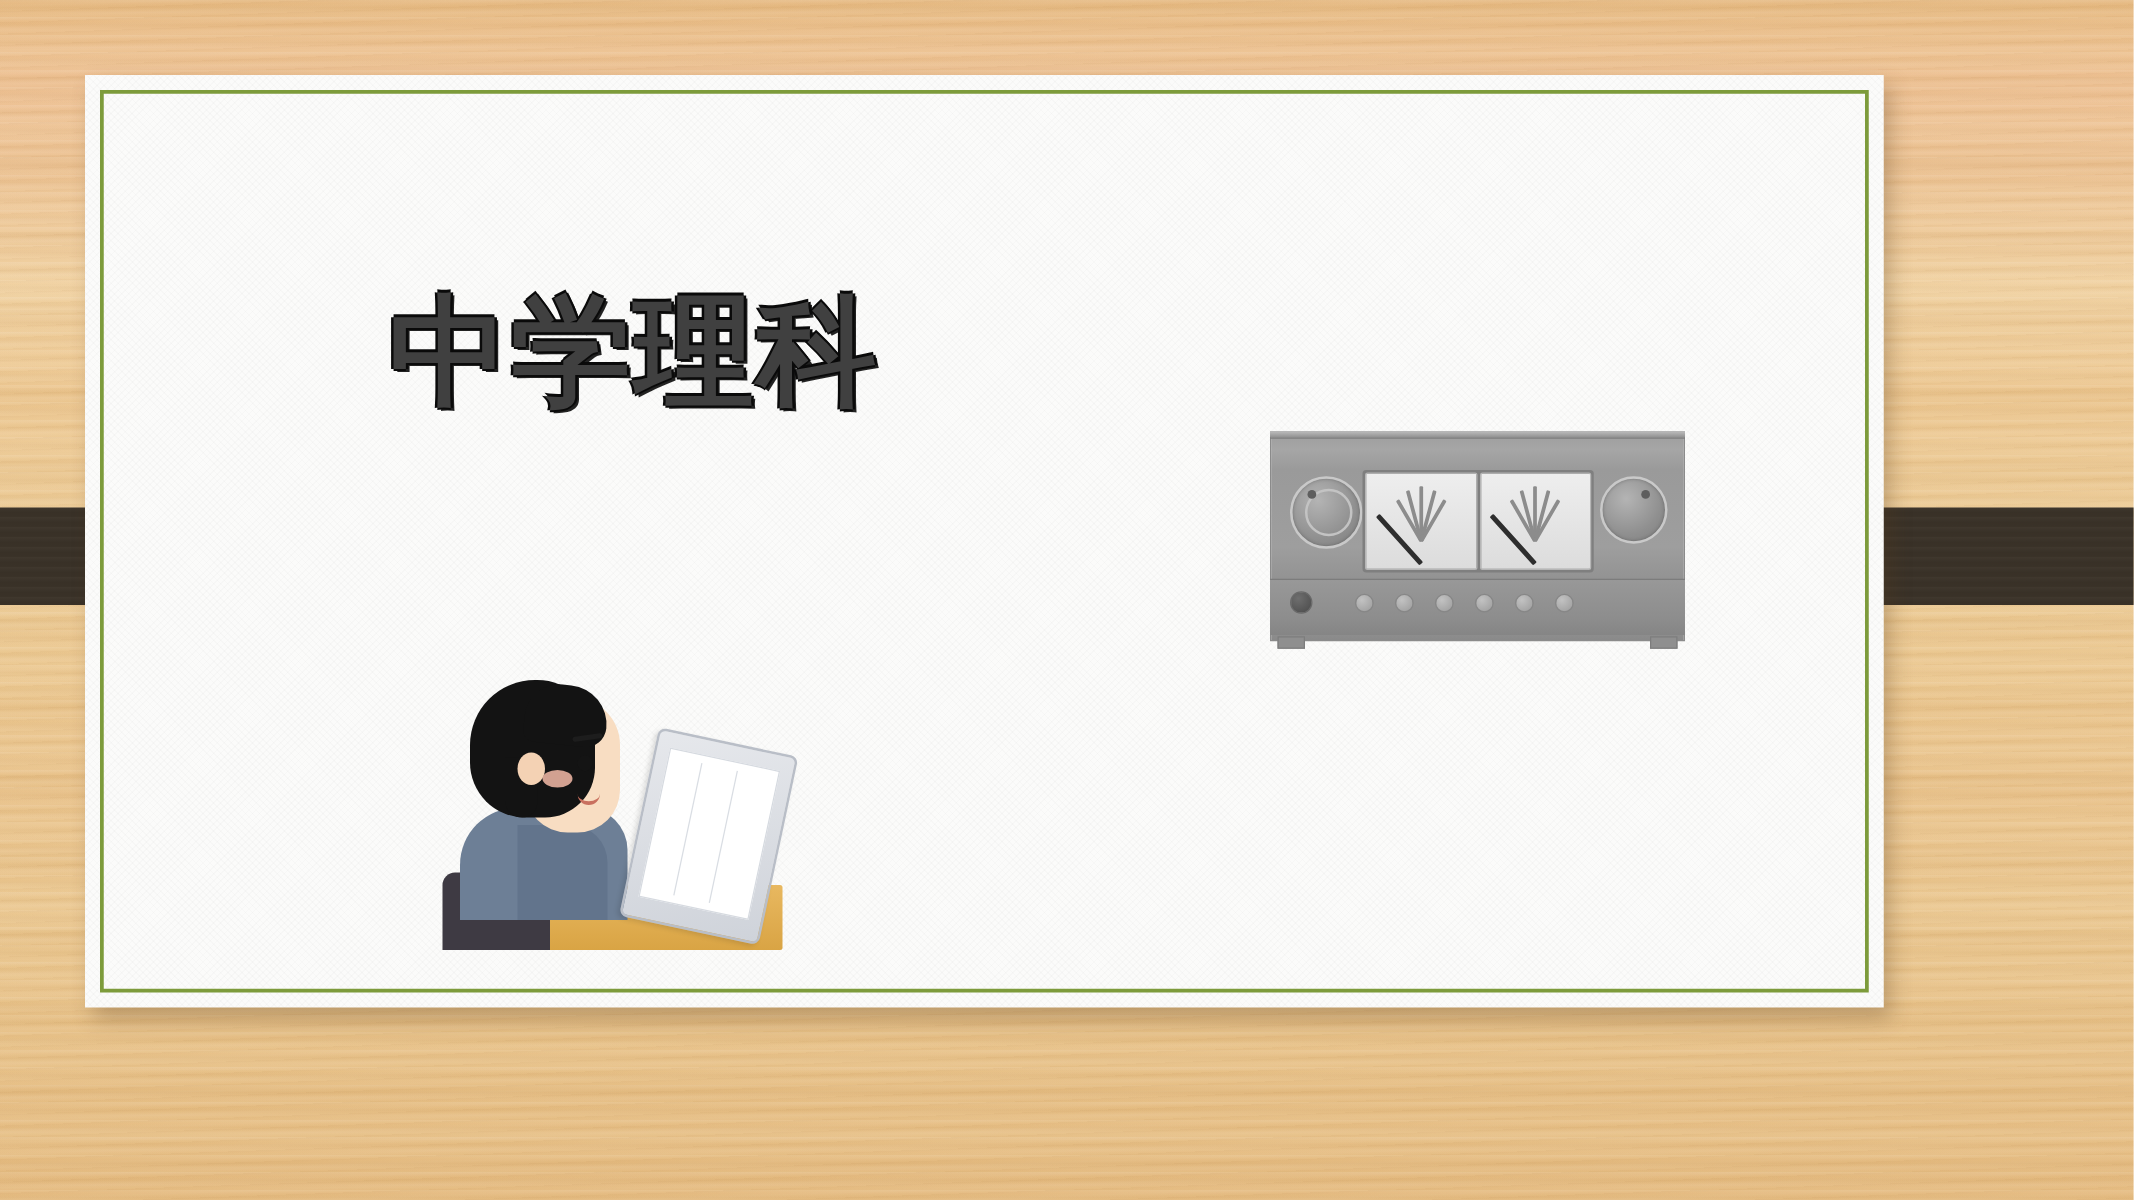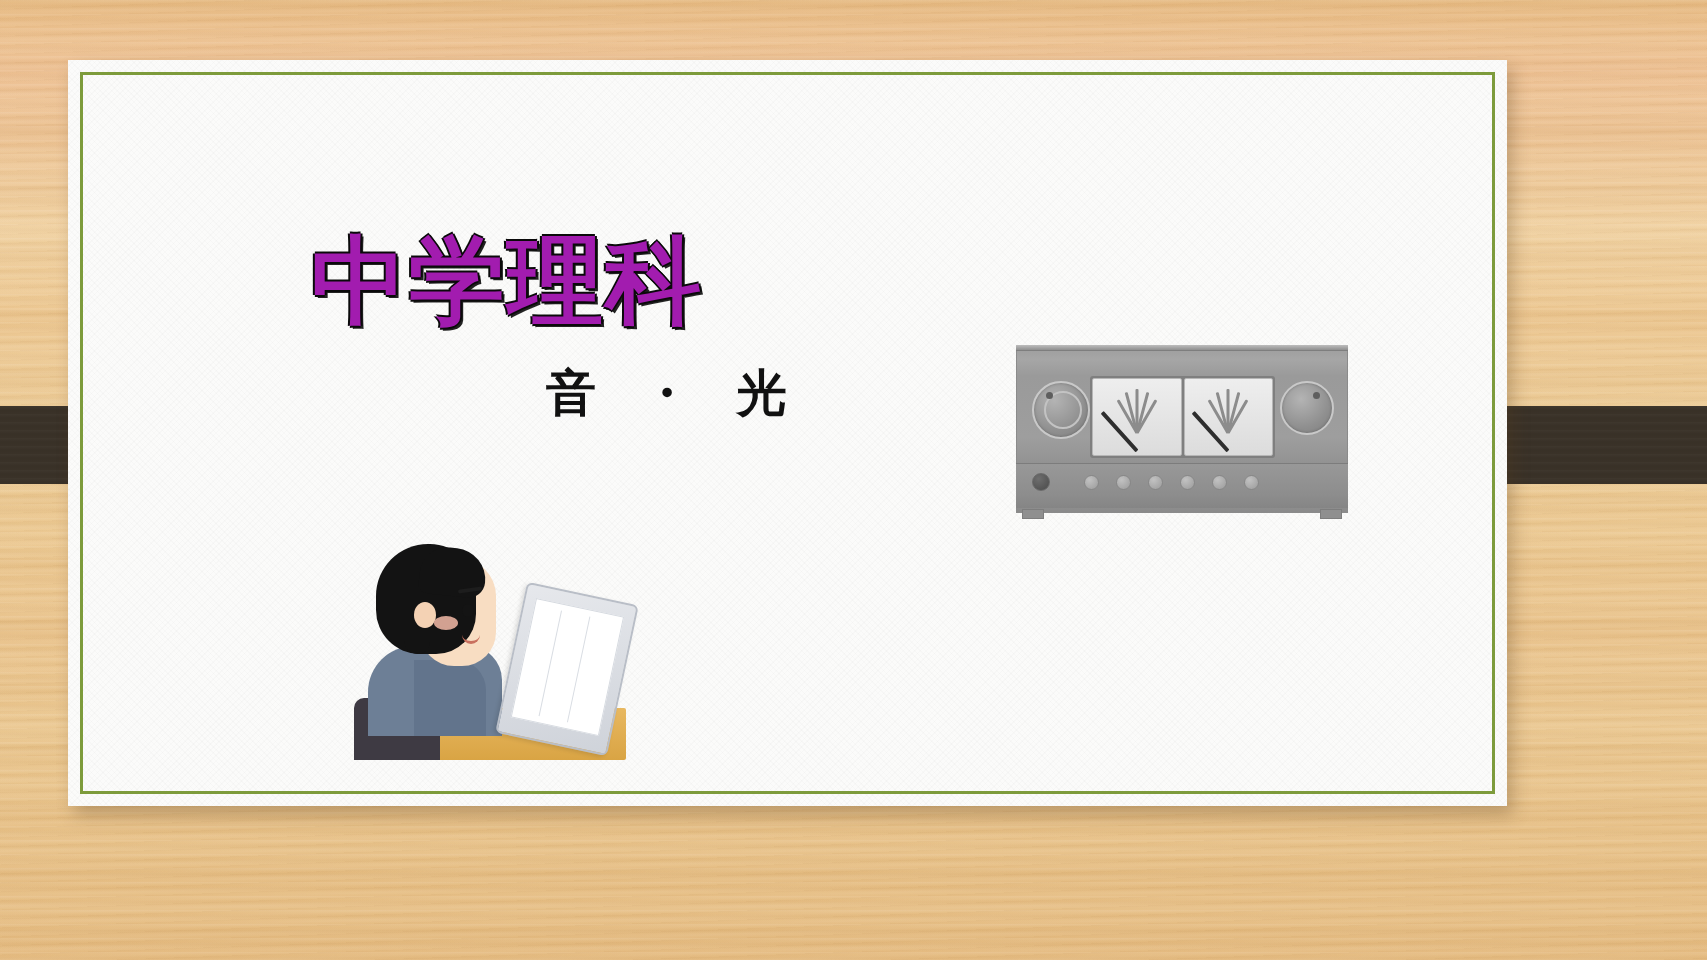--- a/index.html
+++ b/index.html
@@ -127,21 +127,21 @@
     top: 168px;
     width: 760px;
   }
   .slide-title {
     margin: 0;
     font-family: "DejaVu Sans", "Liberation Sans", sans-serif;
     font-size: 96px;
     font-weight: 900;
     line-height: 1.12;
     letter-spacing: 2px;
-    color: #a21caf;
+    color: #404040;
     white-space: nowrap;
     -webkit-text-stroke: 1.5px #ffffff;
     paint-order: stroke fill;
     text-shadow:
        2px 0 0 #0a0a0a, -2px 0 0 #0a0a0a,
        0 2px 0 #0a0a0a, 0 -2px 0 #0a0a0a,
        3px 3px 0 rgba(10,10,10,.9);
   }
   .slide-subtitle {
     margin: 24px 0 0 235px;
@@ -436,21 +436,20 @@
   <div class="ribbon ribbon-right"></div>
   <div class="ribbon-nub nub-left"></div>
   <div class="ribbon-nub nub-right"></div>
 
   <div class="card">
     <div class="card-texture"></div>
     <div class="card-border"></div>
 
     <div class="title-block">
       <h1 class="slide-title">中学理科</h1>
-      <div class="slide-subtitle">音 ・ 光</div>
     </div>
 
     <div class="amp">
       <div class="amp-body"></div>
       <div class="amp-topstrip"></div>
 
       <div class="knob knob-left">
         <div class="knob-ring"></div>
         <div class="knob-dot kd-left"></div>
       </div>

